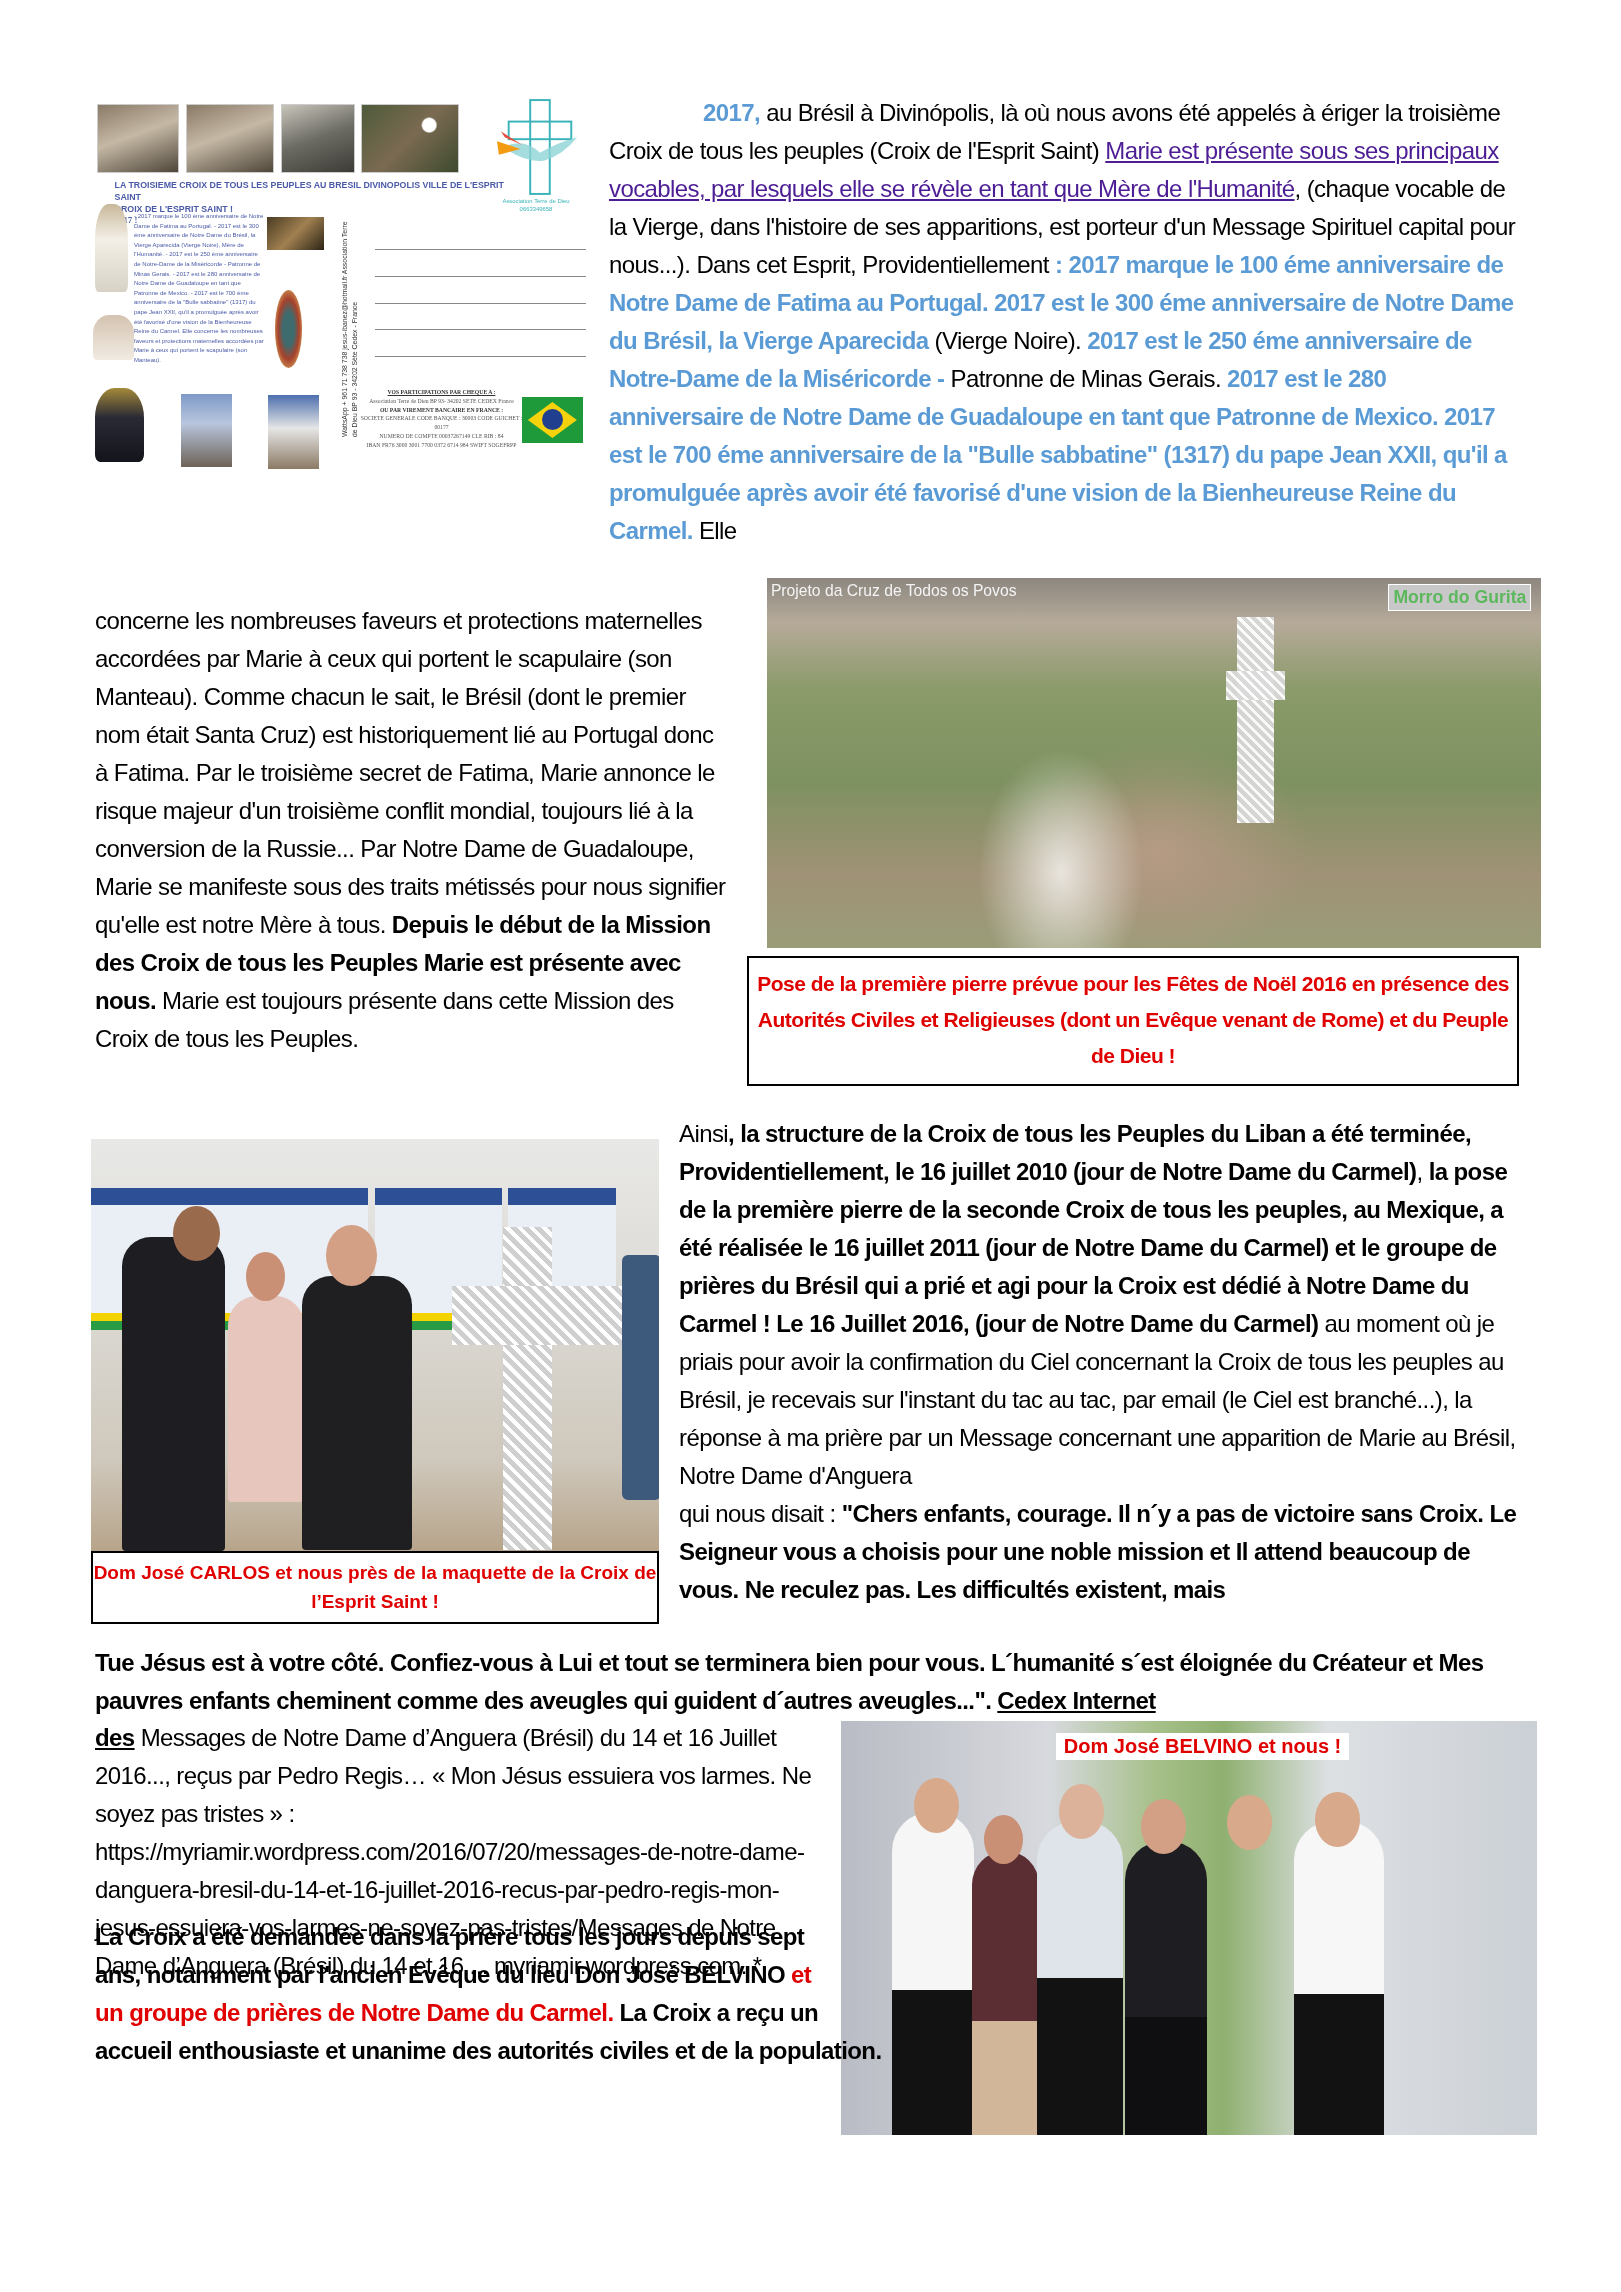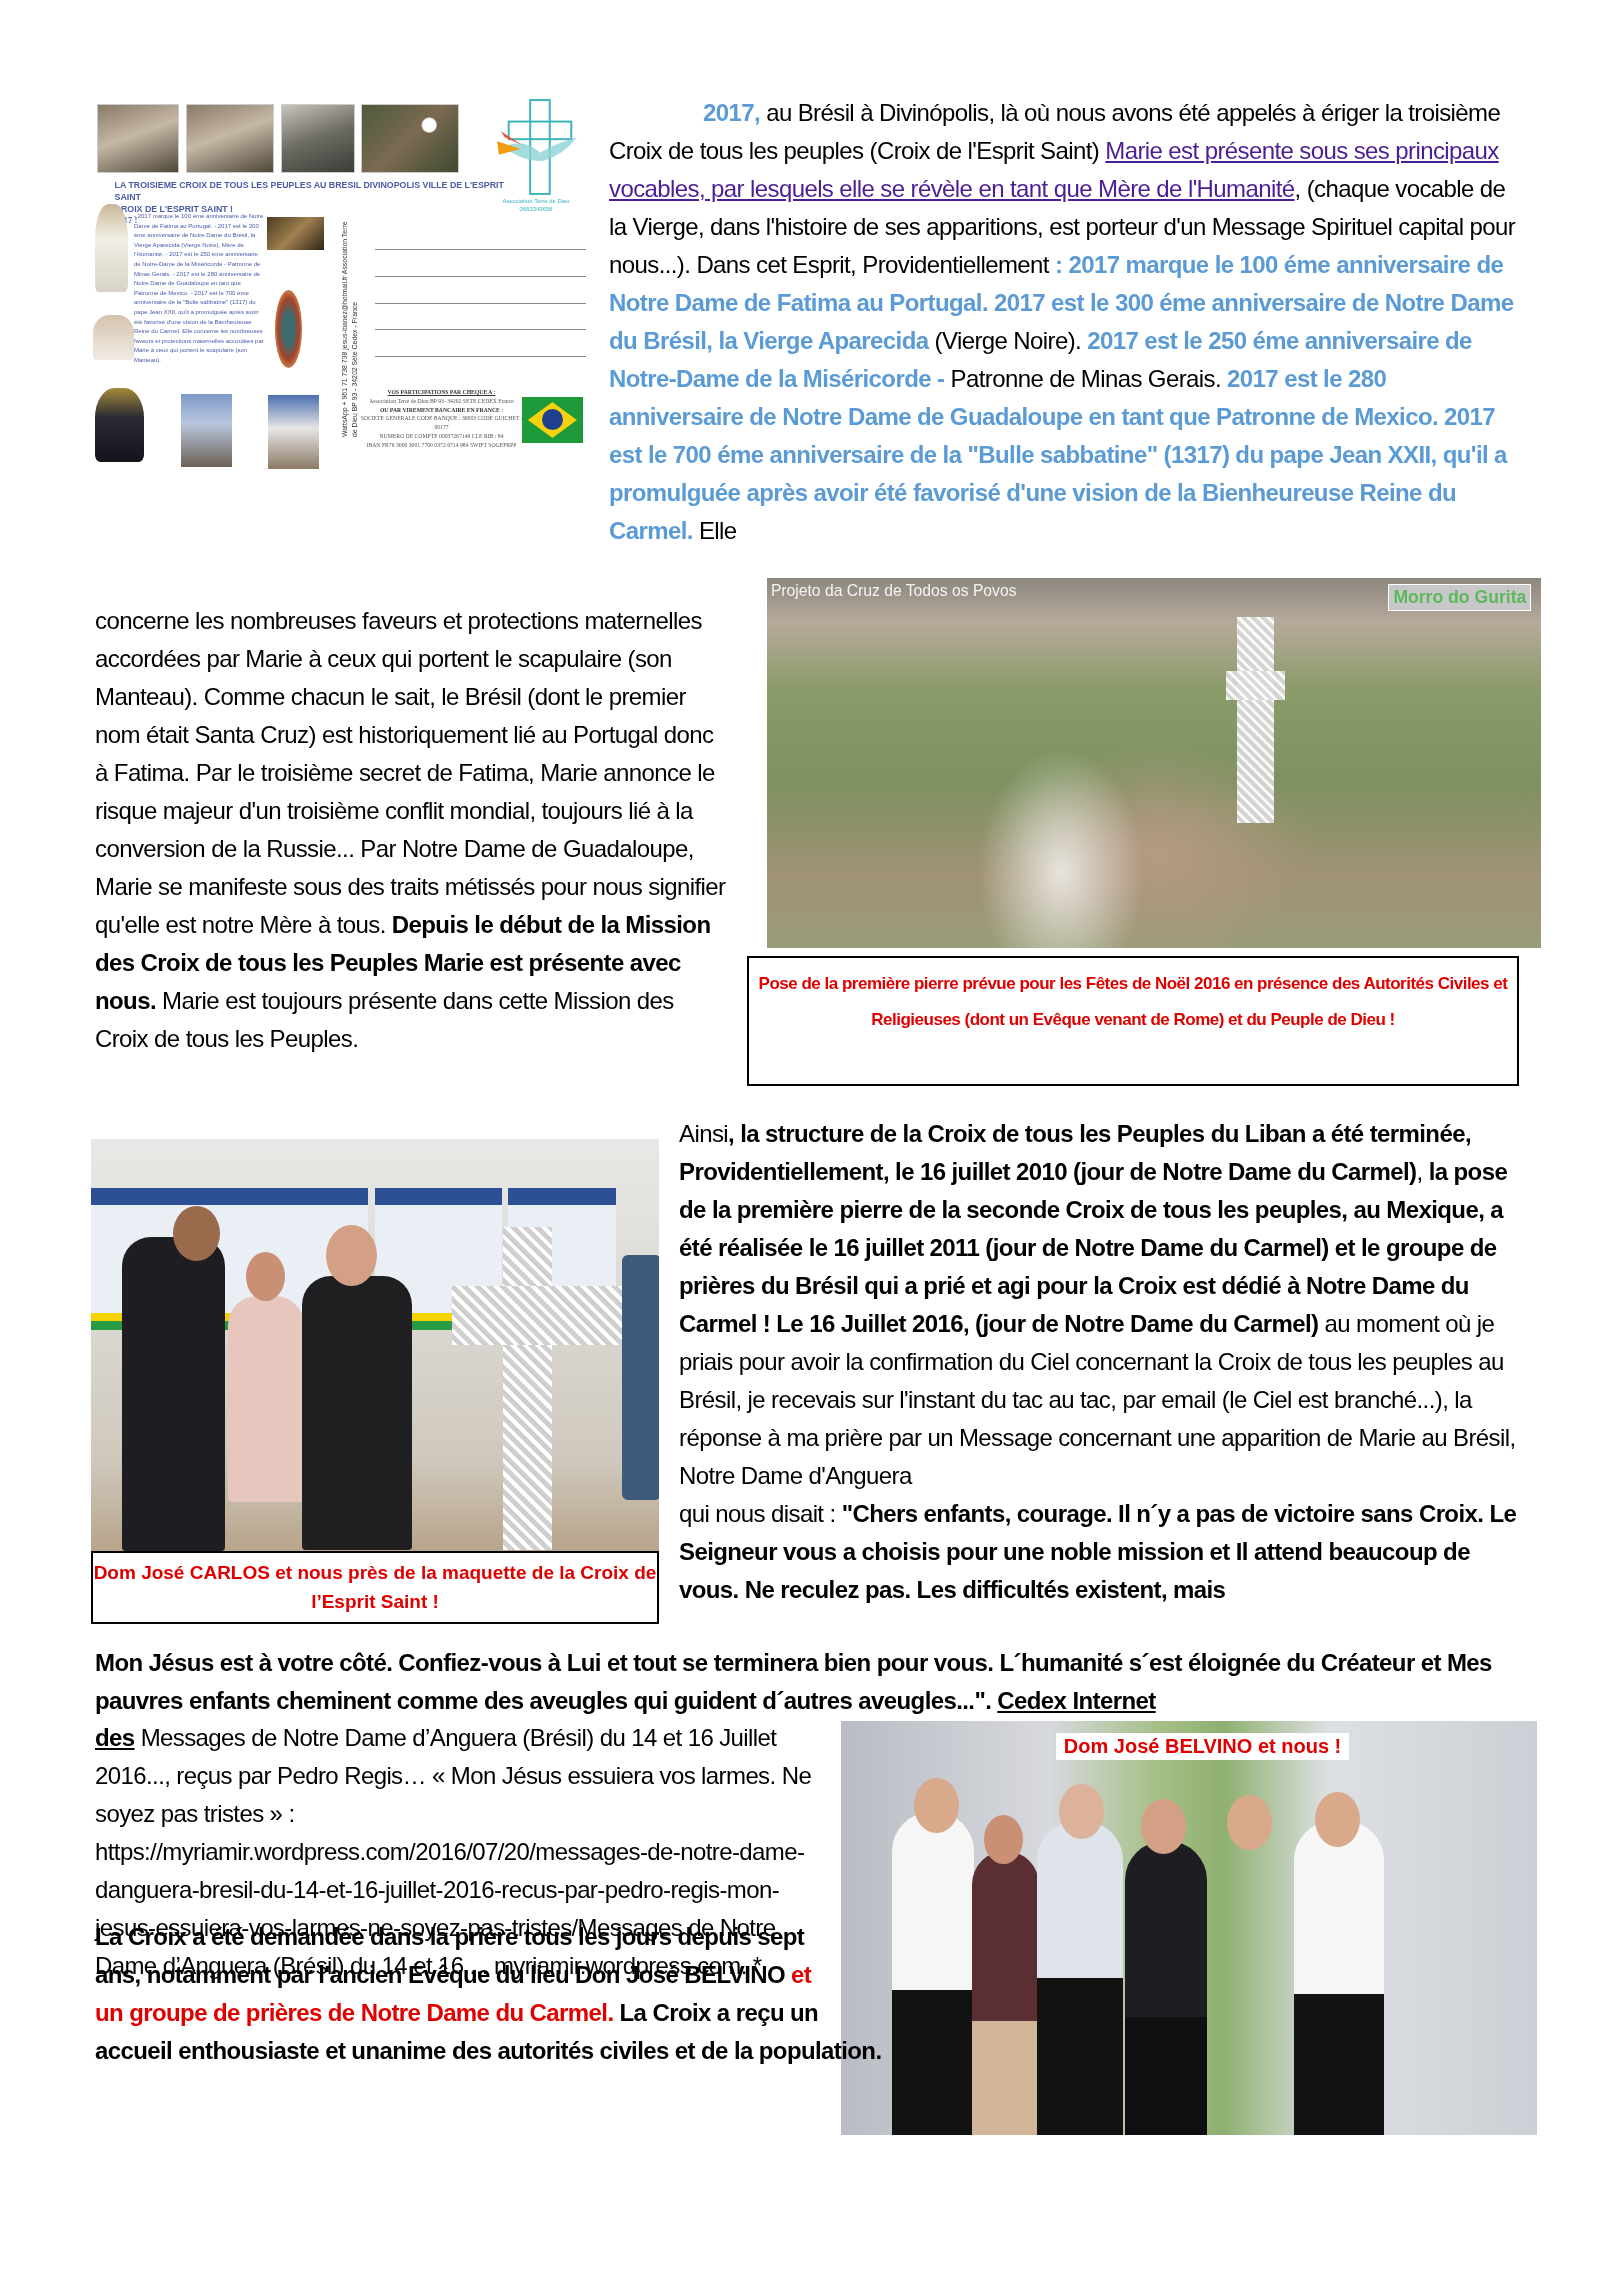--- a/index.html
+++ b/index.html
@@ -34,21 +34,21 @@
     background:
       radial-gradient(ellipse 118px 176px at 294px 294px, rgba(255,255,255,.75), transparent 70%),
       radial-gradient(ellipse 216px 157px at 392px 274px, #b59a84 0%, transparent 70%),
       linear-gradient(180deg,#8c8780 0%,#b6aa9a 12%,#8b9b6a 30%,#7e9160 55%,#a09276 80%,#9a9c78 100%); overflow: hidden; margin-left: 20px; }
   #landscape .cross-v { position: absolute; left: 470px; top: 39px; width: 37px; height: 206px; background: repeating-linear-gradient(45deg,#fff 0 2.9px,#d8d8d8 2.9px 6.9px); opacity: .95; }
   #landscape .cross-h { position: absolute; left: 459px; top: 93px; width: 59px; height: 29px; background: repeating-linear-gradient(45deg,#fff 0 2.9px,#d8d8d8 2.9px 6.9px); opacity: .95; }
   #landscape .ovl { position: absolute; left: 3.9px; top: 3.9px; font-size: 15.7px; color: #f4f4f4; font-family: "Liberation Sans", sans-serif; }
   #landscape .tag { position: absolute; right: 9.8px; top: 5.9px; background: #c8c8c8; border: 1px solid #fff; padding: 2px 3.9px; font-size: 17.6px; font-weight: bold; color: #5cb85c; font-family: "Liberation Sans", sans-serif; }
 
   .capbox { position: absolute; background: #fff; border: 2px solid #000; text-align: center; color: #e00000; font-weight: bold; font-family: "Liberation Sans", sans-serif; }
-  #cap1 { left: 747px; top: 956px; width: 772px; height: 130px; font-size: 17px; line-height: 36px; padding-top: 7.8px; letter-spacing: -0.5px; }
+  #cap1 { left: 747px; top: 956px; width: 772px; height: 130px; font-size: 21px; line-height: 36px; padding-top: 7.8px; letter-spacing: -0.5px; }
 
   
   #bishop { left: 91px; top: 1139px; width: 568px; height: 412px;
     background: linear-gradient(180deg,#e8e8e6 0%,#dcdad5 40%,#cfc8bc 78%,#b7a48a 100%); overflow: hidden; }
   #bishop .poster { position: absolute; top: 49px; height: 142px; background: linear-gradient(180deg,#2d4f96 0 12%,#eaeef5 12% 88%,#f3d200 88% 94%,#2a9b45 94%); }
   #bishop .p { position: absolute; border-radius: 29px 29px 3.9px 3.9px; }
   #bishop .cross { position: absolute; background: repeating-linear-gradient(45deg,#fff 0 3.9px,#cfcfcf 3.9px 8.8px); }
   #cap2 { left: 91px; top: 1551px; width: 568px; height: 73px; font-size: 19px; line-height: 29px; padding-top: 4.9px; }
 
   
@@ -147,21 +147,21 @@
   <div class="cross" style="left:361px;top:147px;width:176px;height:59px;"></div>
   <div class="p" style="left:531px;top:116px;width:39px;height:245px;background:#3d5a7c;border-radius:5.9px;"></div>
 </div>
 <div id="cap2" class="capbox">Dom José CARLOS et nous près de la maquette de la Croix de l’Esprit Saint !</div>
 
 <div class="abs txt" style="left:679px;top:1115px;width:853px;">
   <span>Ainsi</span><span class="b">, la structure de la Croix de tous les Peuples du Liban a été terminée, Providentiellement, le 16 juillet 2010 (jour de Notre Dame du Carmel)</span><span>,</span><span class="b"> la pose de la première pierre de la seconde Croix de tous les peuples, au Mexique, a été réalisée le 16 juillet 2011 (jour de Notre Dame du Carmel) et le groupe de prières du Brésil qui a prié et agi pour la Croix est dédié à Notre Dame du Carmel ! Le 16 Juillet 2016, (jour de Notre Dame du Carmel)</span><span> au moment où je priais pour avoir la confirmation du Ciel concernant la Croix de tous les peuples au Brésil, je recevais sur l'instant du tac au tac, par email (le Ciel est branché...), la réponse à ma prière par un Message concernant une apparition de Marie au Brésil, Notre Dame d'Anguera</span><br><span> qui nous disait : </span><span class="b">"Chers enfants, courage. Il n´y a pas de victoire sans Croix. Le Seigneur vous a choisis pour une noble mission et Il attend beaucoup de vous. Ne reculez pas. Les difficultés existent, mais</span>
 </div>
 
 <div class="abs txt b" style="left:95px;top:1644px;width:1441px;">
-  <span>Mon Jésus est à votre côté. Confiez-vous à Lui et tout se terminera bien pour vous. L´humanité s´est éloignée du Créateur et Mes pauvres enfants cheminent comme des aveugles qui guident d´autres aveugles...". </span><span class="u">Cedex Internet</span>
+  <span>Tue Jésus est à votre côté. Confiez-vous à Lui et tout se terminera bien pour vous. L´humanité s´est éloignée du Créateur et Mes pauvres enfants cheminent comme des aveugles qui guident d´autres aveugles...". </span><span class="u">Cedex Internet</span>
 </div>
 
 <div class="abs txt" style="left:95px;top:1719px;width:730px;">
   <span class="b u">des</span><span> Messages de Notre Dame d’Anguera (Brésil) du 14 et 16 Juillet 2016..., reçus par Pedro Regis… « Mon Jésus essuiera vos larmes. Ne soyez pas tristes » : https://myriamir.wordpress.com/2016/07/20/messages-de-notre-dame-danguera-bresil-du-14-et-16-juillet-2016-recus-par-pedro-regis-mon-jesus-essuiera-vos-larmes-ne-soyez-pas-tristes/Messages de Notre Dame d’Anguera (Brésil) du 14 et 16 ... myriamir.wordpress.com. *</span>
 </div>
 
 <div id="group" class="abs">
   <div class="per" style="left:51px;width:82px;height:323px;background:linear-gradient(180deg,#f6f6f6 0 55%,#121212 55%);"></div>
   <div class="head" style="left:73px;top:57px;width:45px;height:55px;"></div>
   <div class="per" style="left:131px;width:67px;height:284px;background:linear-gradient(180deg,#5a2e32 0 60%,#d2b69a 60%);"></div>

